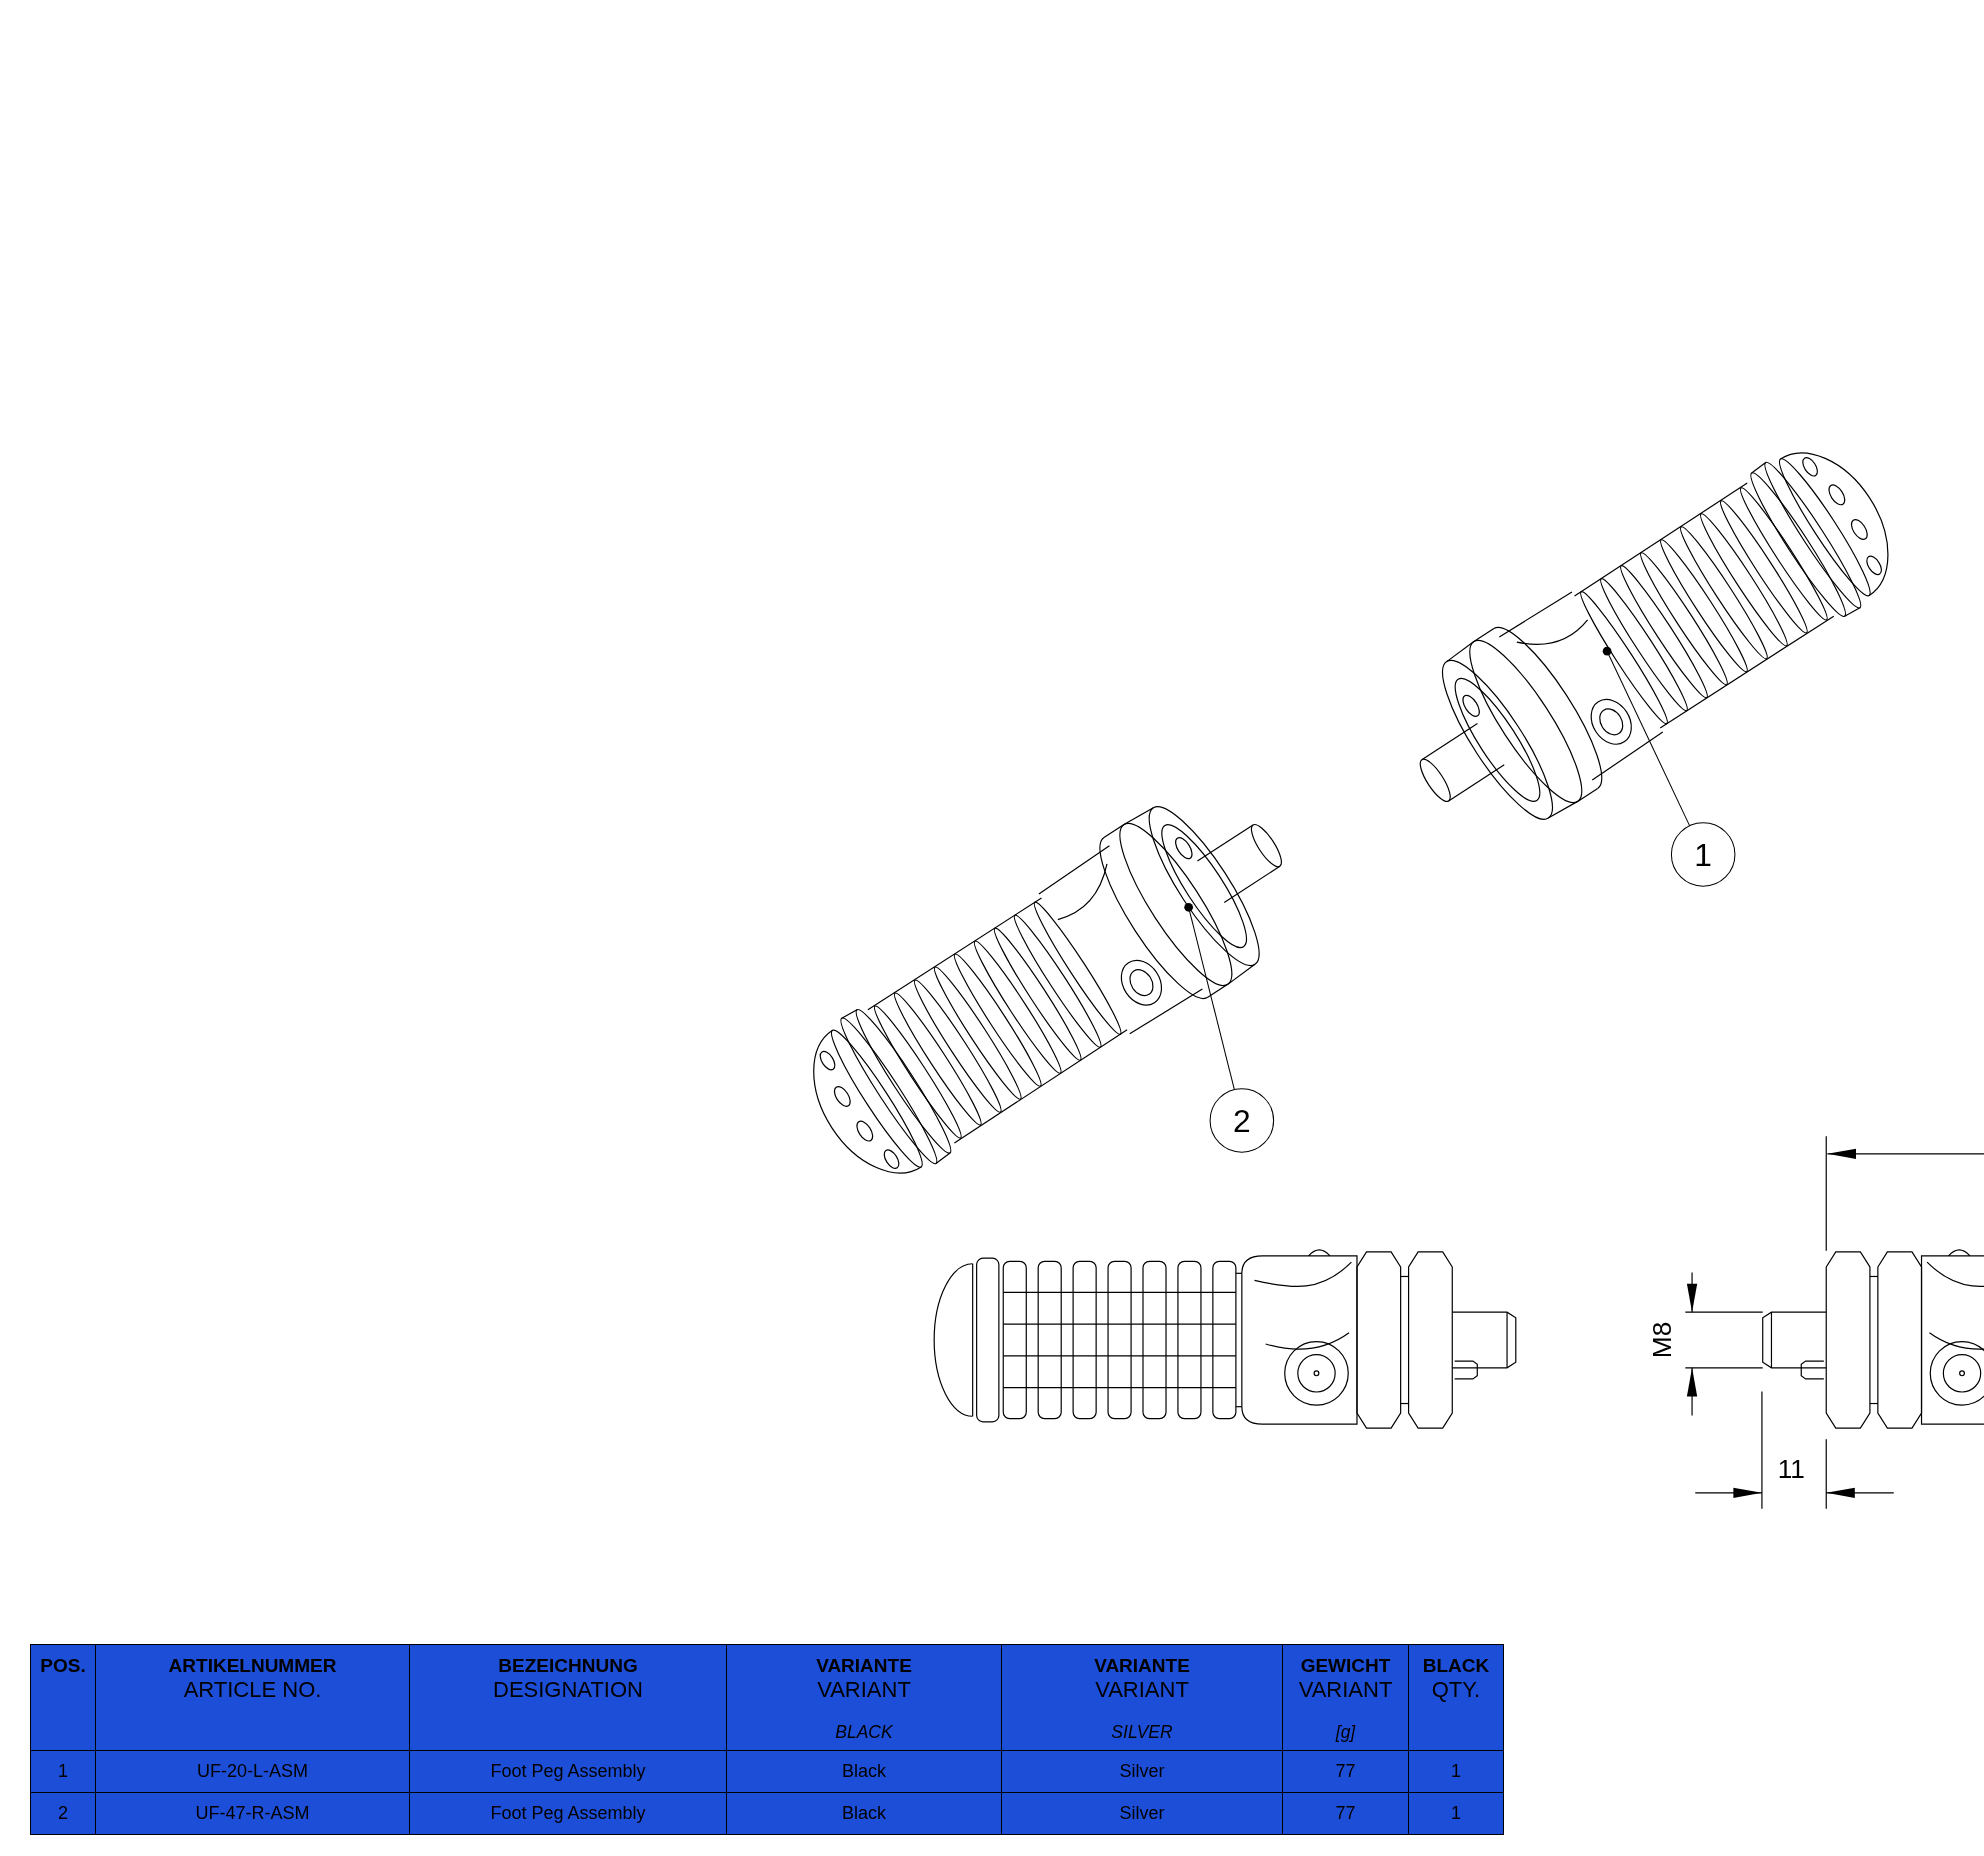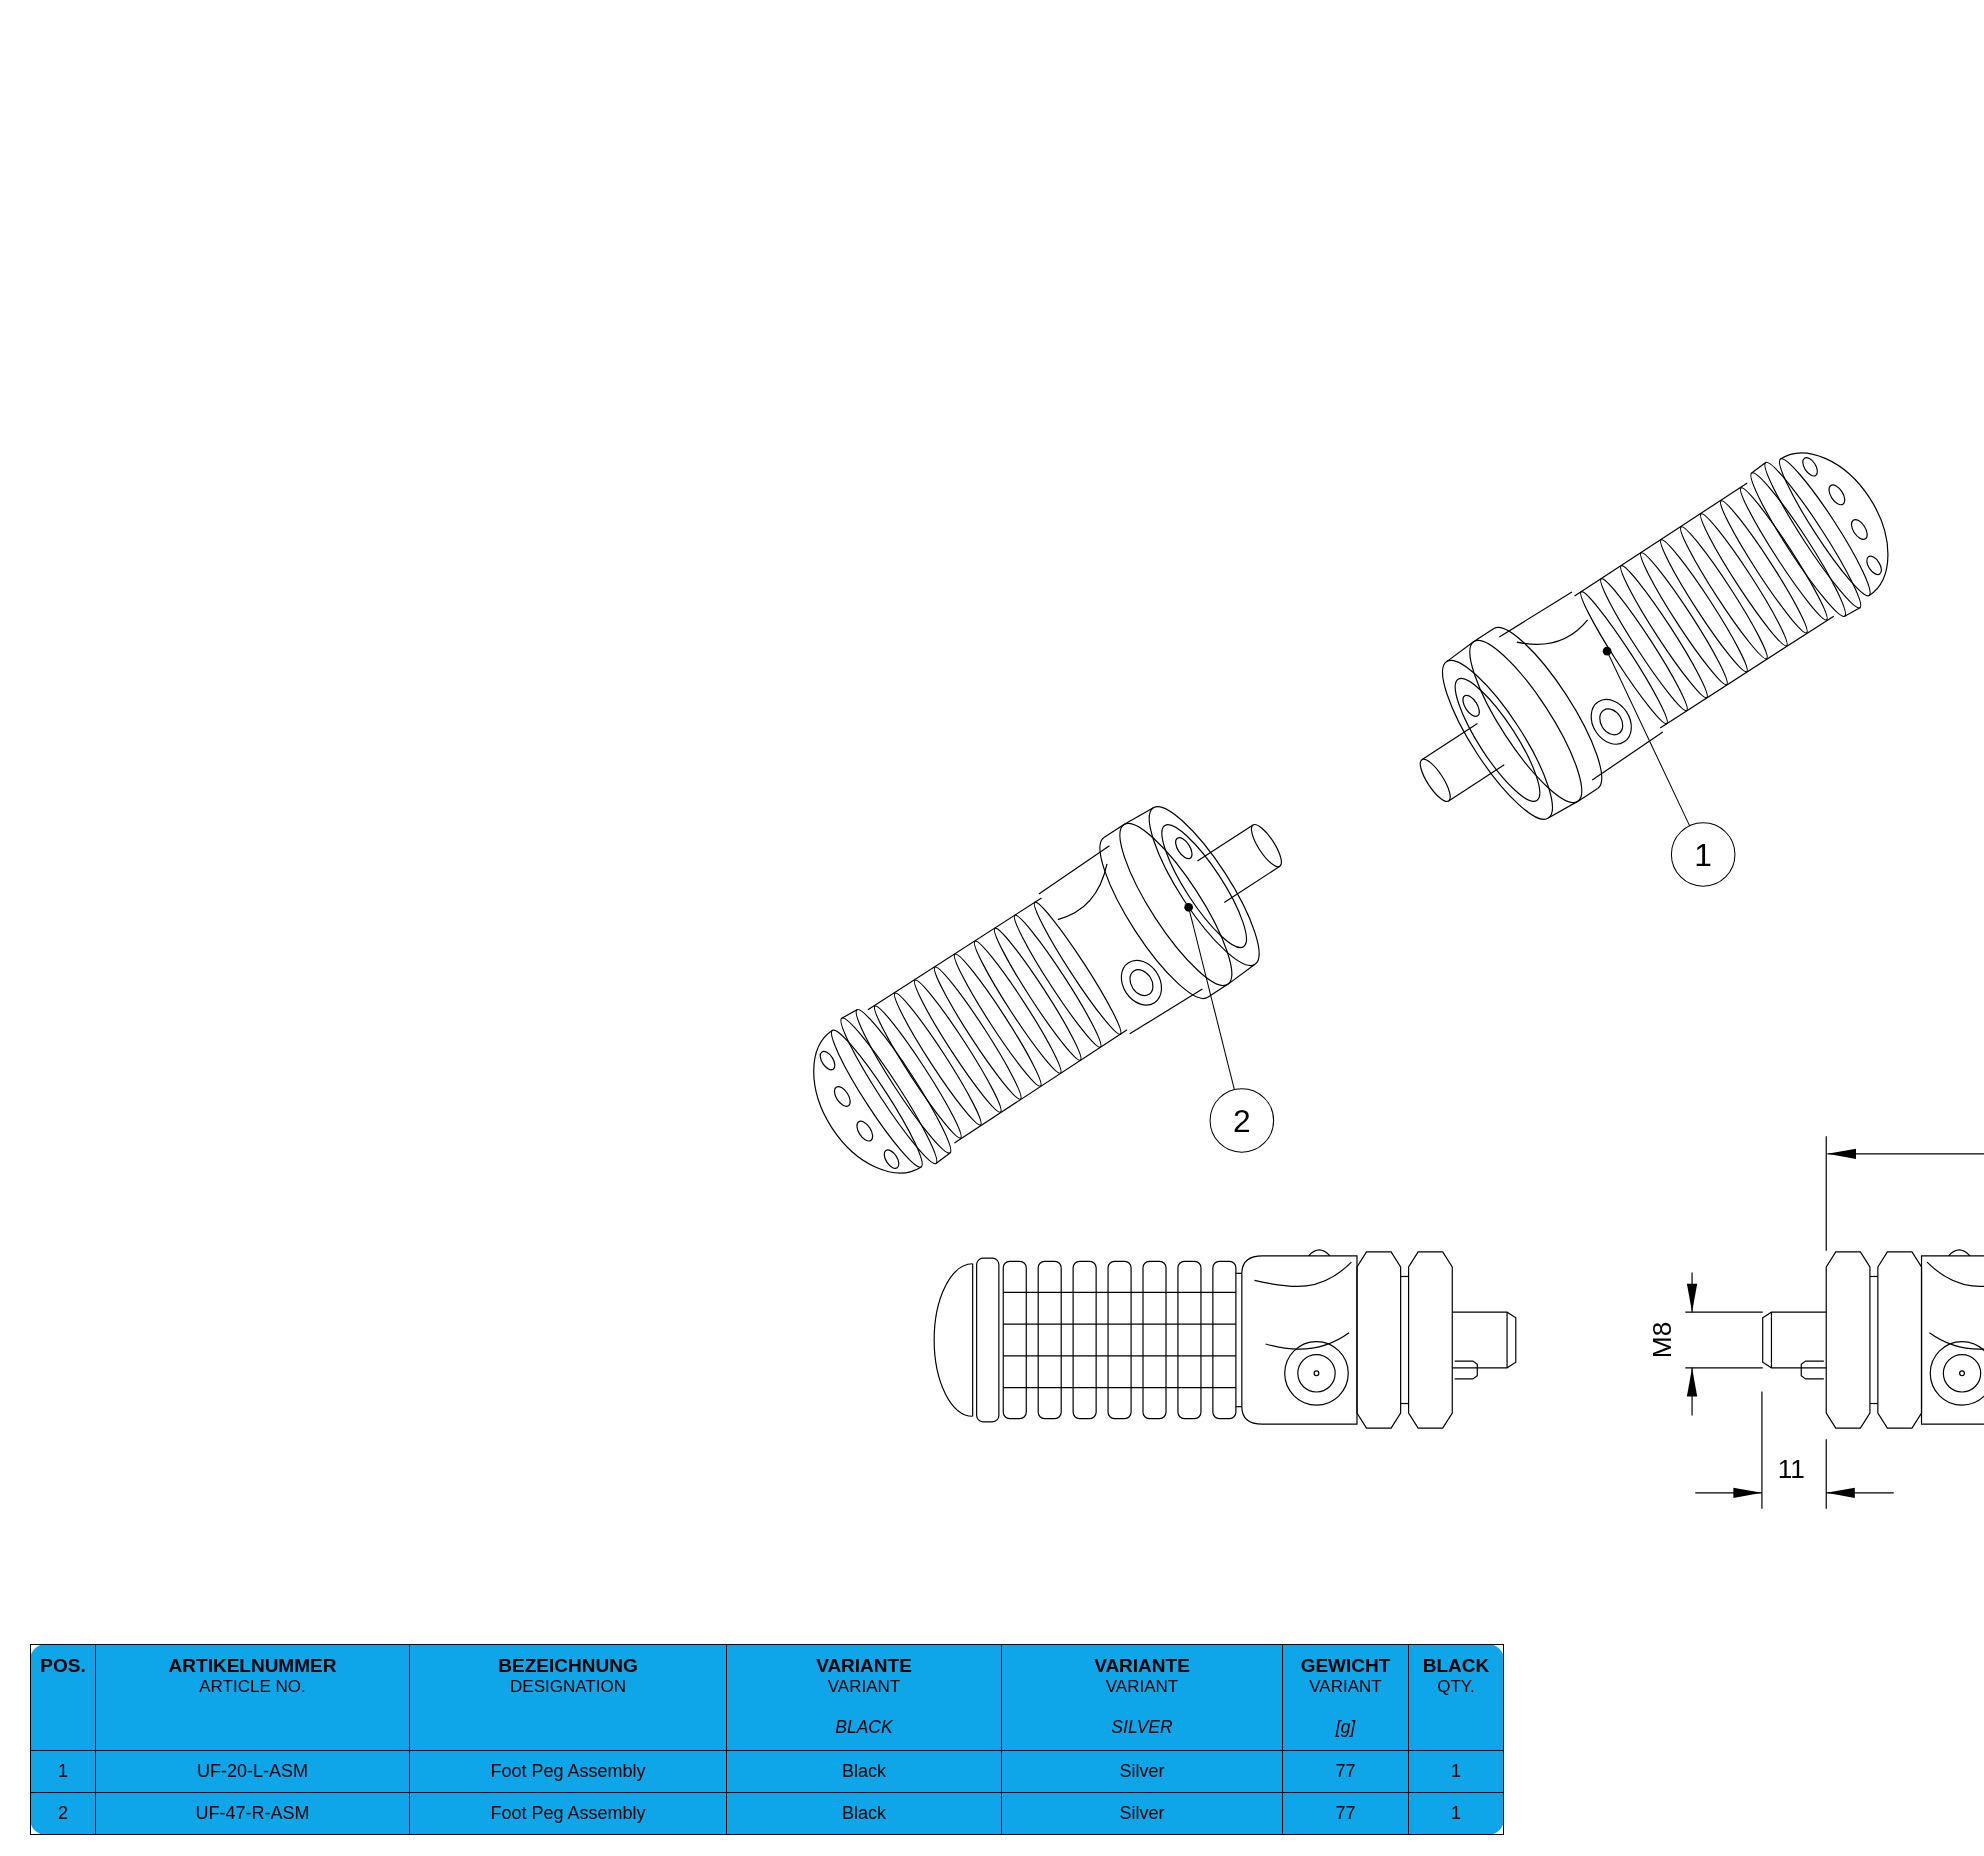--- a/index.html
+++ b/index.html
@@ -2,27 +2,27 @@
 <html style="font-size:6.4px"><head>
 <meta charset="utf-8">
 <style>
   html,body{margin:0;padding:0;background:#ffffff;}
   .page{position:relative;width:2629px;height:1857px;background:#ffffff;overflow:hidden;
         font-family:"Liberation Sans",sans-serif;color:#000;}
   .drawing-svg{position:absolute;left:0;top:0;width:2629px;height:1857px;}
 
   
   .bom{position:absolute;left:30px;top:1644px;border-collapse:collapse;table-layout:fixed;
-       width:1473px;background:#0ea5e9;border-radius:16px;}
+       width:1473px;background:#1d4ed8;}
   .bom td,.bom th{border:1.6px solid #000;padding:0;vertical-align:top;text-align:center;
                   font-weight:normal;overflow:hidden;}
   .bom .hcell{height:95px;padding-top:10.3px;}
   .bom .rrow td{height:41px;vertical-align:middle;font-size:18px;}
   .h-de{font-size:19px;font-weight:bold;line-height:1.12;}
-  .h-en{font-size:17px;line-height:1.15;}
+  .h-en{font-size:22px;line-height:1.15;}
   .h-sub{font-size:17.5px;font-style:italic;margin-top:20.6px;}
   text{fill:#000;stroke:none;}
 </style>
 </head>
 <body>
 
 <div class="page">
 
   <svg class="drawing-svg" viewBox="0 0 6622 4677" xmlns="http://www.w3.org/2000/svg">
 

